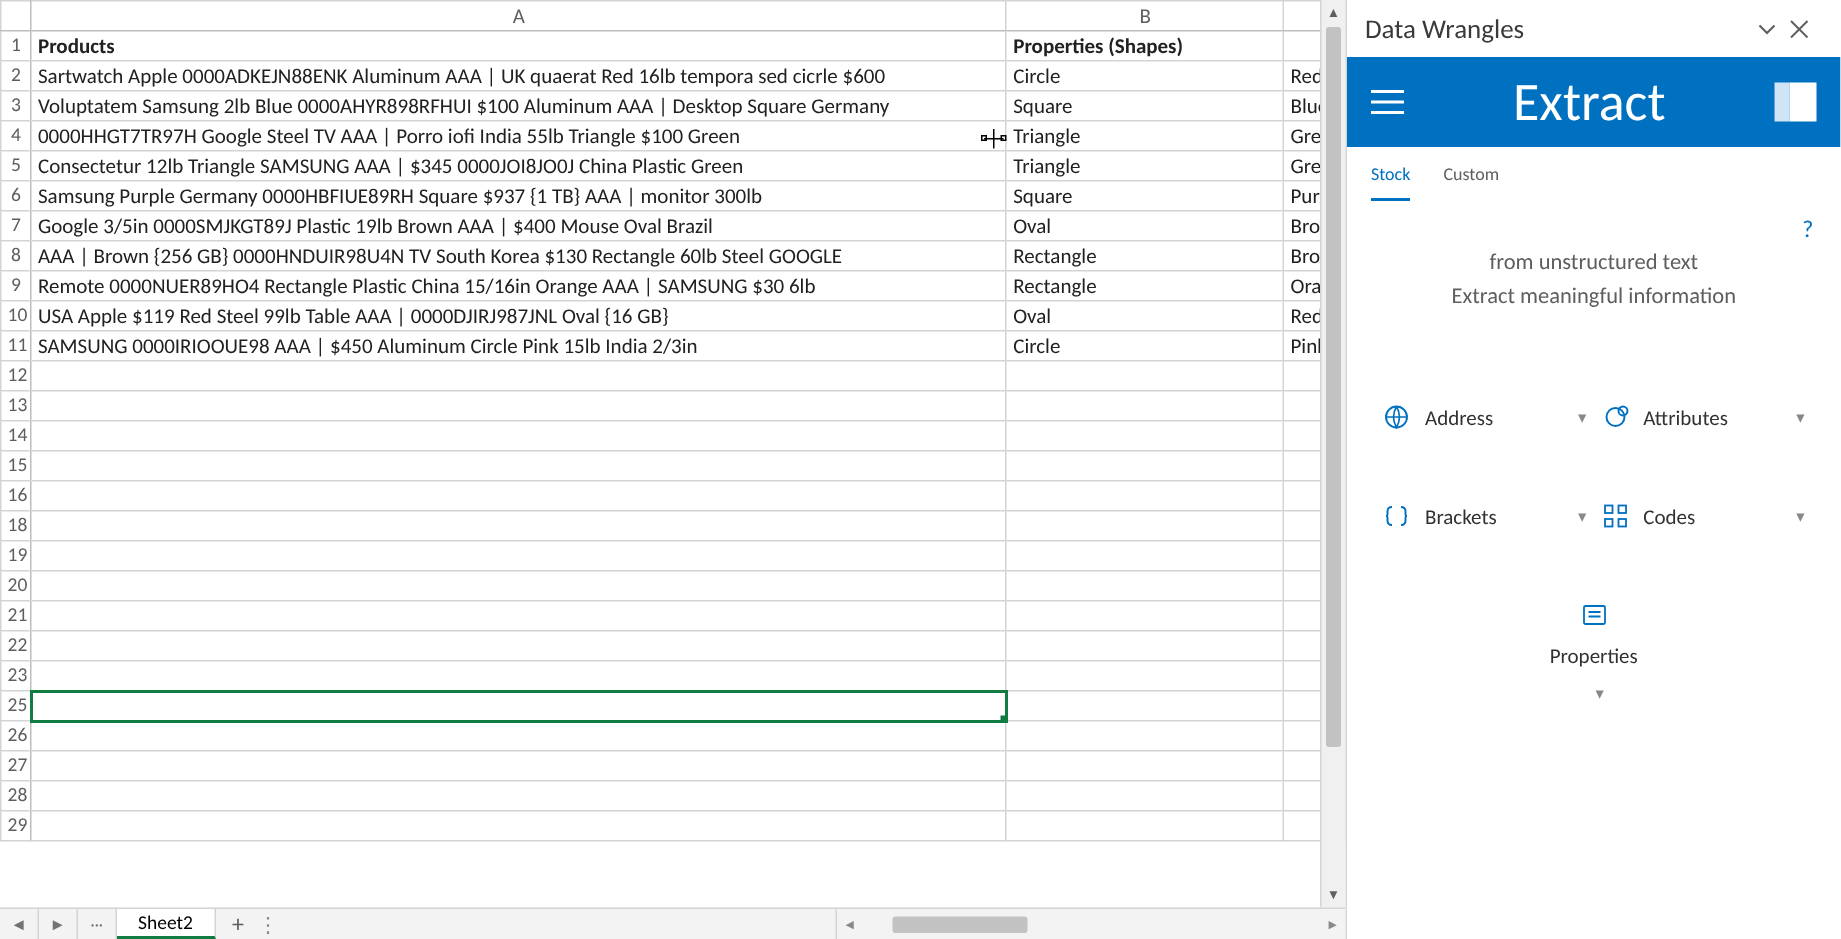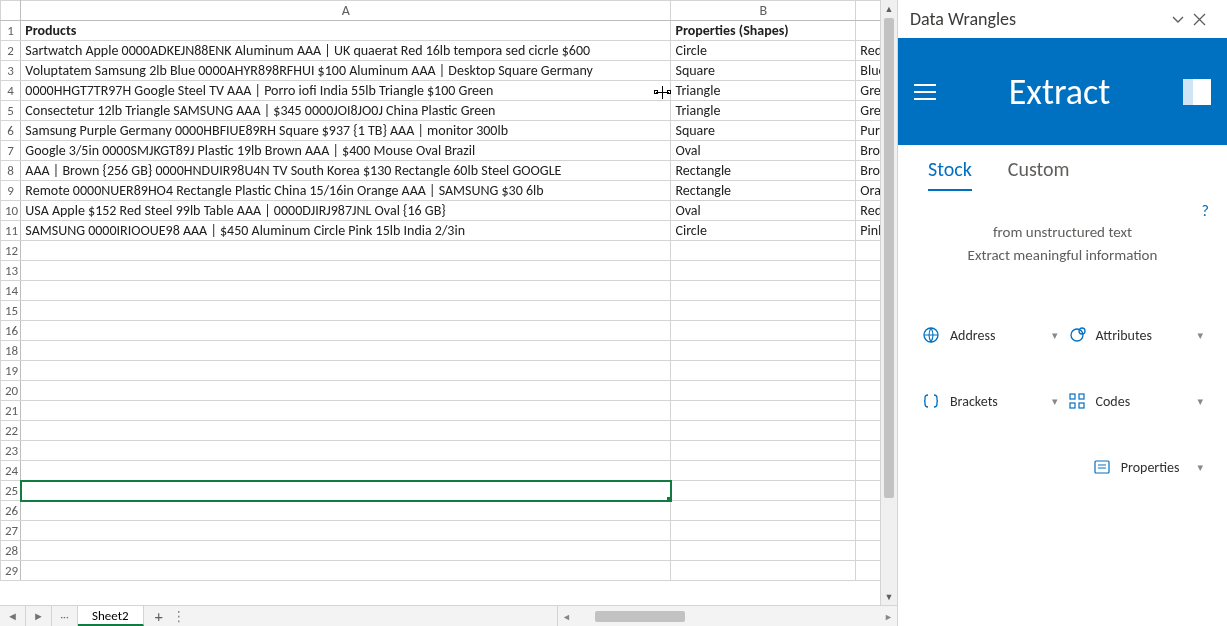--- a/index.html
+++ b/index.html
@@ -193,21 +193,21 @@
     border-radius: 18px;
   }
   .panel-title .spacer { flex:1; }
   .panel-title .icn {
     width: 22px; text-align:center;
     color:#5e5e5e;
   }
 
   .blue-band {
     background: #0070c0;
-    height: 107px;
+    height: 60px;
     display:flex;
     align-items:center;
     padding: 0 16px;
     color: #fff;
     position: relative;
   }
   .blue-band .hamb {
     width: 22px; height: 16px;
     display:flex;flex-direction:column;justify-content:space-between;
   }
@@ -222,24 +222,23 @@
   }
   .blue-band .logo {
     width: 28px; height: 26px;
     display:flex;
   }
   .blue-band .logo .l1 { width:10px;background:#cfe4f5; }
   .blue-band .logo .l2 { width:18px;background:#ffffff; }
 
   .panel-tabs {
     display:flex;
-    gap: 36px;
+    gap: 22px;
     padding: 12px 16px 0 16px;
-    font-size: 20px;
-    margin-left: 14px;
+    font-size: 12px;
   }
   .panel-tabs .tab {
     padding-bottom: 8px;
     color:#605e5c;
     cursor:pointer;
   }
   .panel-tabs .tab.active {
     color:#0070c0;
     border-bottom: 2px solid #0070c0;
   }
@@ -276,21 +275,21 @@
   }
   .opt .ico {
     width:18px;height:18px;
     color:#0070c0;
   }
   .opt .chev {
     margin-left:auto;
     color:#8a8886;
     font-size:11px;
   }
-  .opt.full { grid-column: 1 / span 2; justify-content:flex-end; }
+  .opt.full { grid-column: 1 / span 2; justify-content:center;flex-direction:column; }
   .opt.full .chev { margin-left: 8px; }
 
   svg { display:block; }
 </style>
 </head>
 <body>
 
 <div class="main-area">
 
   <div class="sheet-wrap">
@@ -358,21 +357,21 @@
               <td>Brov</td>
             </tr>
             <tr>
               <th class="rowhdr">9</th>
               <td>Remote 0000NUER89HO4 Rectangle Plastic China 15/16in  Orange AAA | SAMSUNG      $30 6lb</td>
               <td>Rectangle</td>
               <td>Orar</td>
             </tr>
             <tr>
               <th class="rowhdr">10</th>
-              <td>USA Apple       $152 Red Steel 99lb Table AAA | 0000DJIRJ987JNL Oval {16 GB}</td>
+              <td>USA Apple       $119 Red Steel 99lb Table AAA | 0000DJIRJ987JNL Oval {16 GB}</td>
               <td>Oval</td>
               <td>Red</td>
             </tr>
             <tr>
               <th class="rowhdr">11</th>
               <td>SAMSUNG       0000IRIOOUE98   AAA | $450 Aluminum Circle Pink 15lb India 2/3in</td>
               <td>Circle</td>
               <td>Pink</td>
             </tr>
             <tr>
@@ -430,26 +429,20 @@
               <td></td>
             </tr>
             <tr>
               <th class="rowhdr">22</th>
               <td></td>
               <td></td>
               <td></td>
             </tr>
             <tr>
               <th class="rowhdr">23</th>
-              <td></td>
-              <td></td>
-              <td></td>
-            </tr>
-            <tr>
-              <th class="rowhdr">24</th>
               <td></td>
               <td></td>
               <td></td>
             </tr>
             <tr>
               <th class="rowhdr">25</th>
               <td class="selected"></td>
               <td></td>
               <td></td>
             </tr>

